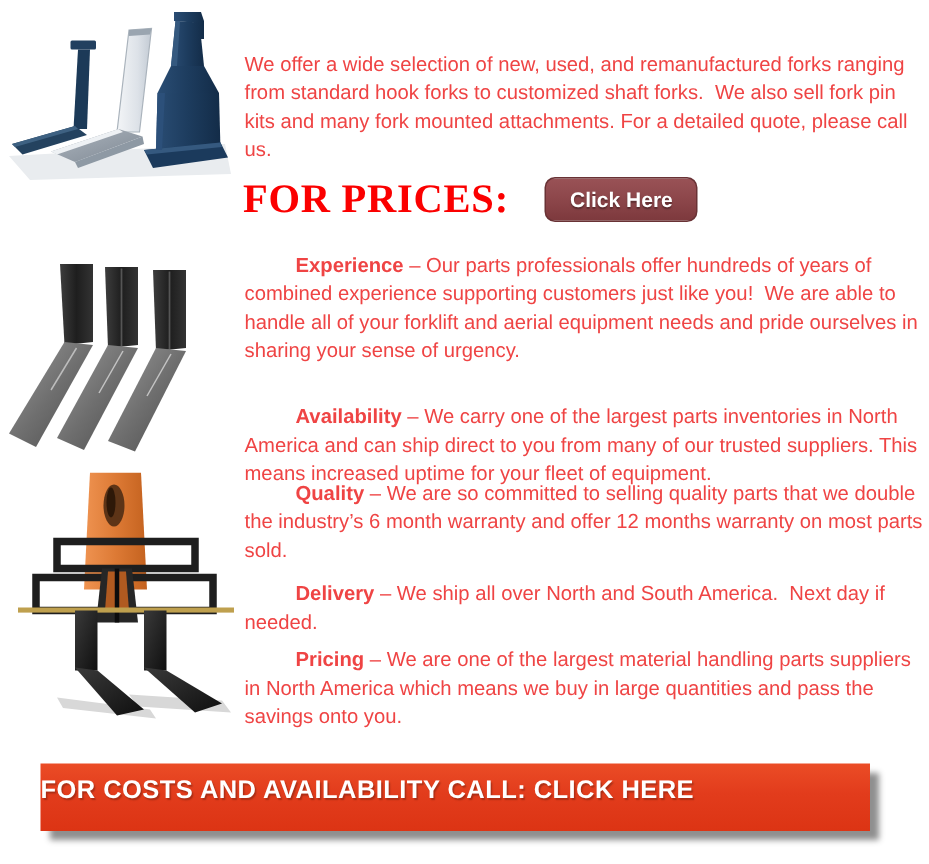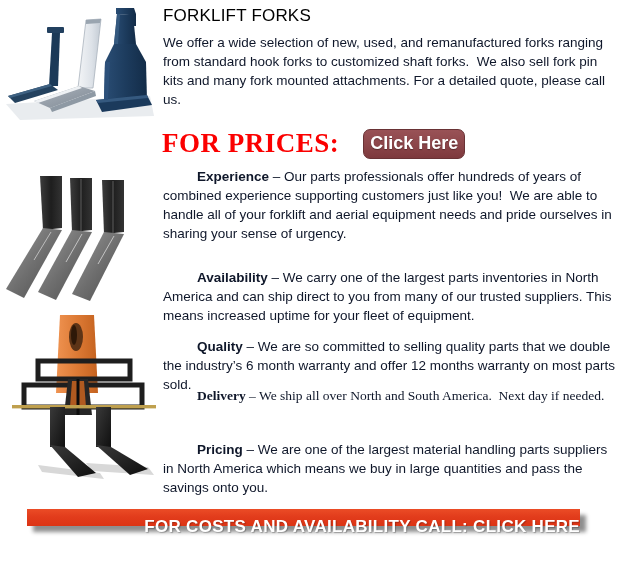--- a/index.html
+++ b/index.html
@@ -29,72 +29,71 @@
     color: #000;
   }
 
   .body-text {
     position: absolute;
     left: 163px;
     width: 453px;
     font-size: 13.5px;
     line-height: 19px;
     white-space: pre-wrap;
-    color: #0f172a;
+    color: #ef4444;
   }
   #intro { top: 33px; }
 
   .section-heading { font-weight: 700; margin-left: 34px; }
 
   #sec-experience   { top: 167px; }
   #sec-availability { top: 268px; }
-  #sec-quality      { top: 337px; }
-  #sec-delivery     { top: 386px; font-family: Liberation Serif, serif; }
-  #sec-pricing      { top: 440px; }
+  #sec-quality      { top: 319px; }
+  #sec-delivery     { top: 386px; }
+  #sec-pricing      { top: 430px; }
 
   .prices-row {
     position: absolute;
     left: 162px; top: 117px;
     display: flex;
     align-items: center;
-    margin-top: 11px;
   }
   .prices-label {
     font-family: "Liberation Serif", serif;
     font-weight: 700;
     font-size: 27px;
     color: #fb0000;
     letter-spacing: 0.5px;
   }
   .click-here-btn {
     margin-left: 24px;
     width: 102px;
     height: 30px;
     border: 1px solid #693235;
     border-radius: 7px;
     background: linear-gradient(180deg, #995256 0%, #8b4549 55%, #7d393d 100%);
     color: #ffffff;
     font-family: "Liberation Sans", sans-serif;
     font-weight: 700;
-    font-size: 18px;
+    font-size: 14px;
     cursor: pointer;
     text-shadow: 0 1px 1px rgba(0,0,0,0.35);
   }
 
   .footer-banner {
     position: absolute;
     left: 27px; top: 509px;
-    width: 553px; height: 17px;
+    width: 553px; height: 45px;
     background: linear-gradient(180deg, #eb4c26 0%, #e23c1c 45%, #dc3414 100%);
     box-shadow: 6px 6px 4px 0 #8f8f8f;
     color: #ffffff;
     font-weight: 700;
     font-size: 17px;
     line-height: 35px;
-    text-align: right;
+    text-align: left;
     letter-spacing: 0.3px;
     cursor: pointer;
     text-shadow: 1px 1px 1px rgba(0,0,0,0.25);
   }
 </style>
 </head>
 <body>
 
 <div class="page">
 
@@ -198,21 +197,20 @@
 
     <rect x="4" y="90" width="144" height="3.4" fill="#bfa04e"></rect>
 
     <rect x="42" y="92" width="15" height="40" fill="url(#blackFork)"></rect>
     <rect x="88" y="92" width="15" height="40" fill="url(#blackFork)"></rect>
 
     <polygon points="42,130 57,132 88,158 70,162" fill="url(#blackFork)"></polygon>
     <polygon points="88,130 103,132 140,154 122,160" fill="url(#blackFork)"></polygon>
   </svg>
 
-  <h1 class="page-title">FORKLIFT FORKS</h1>
 
   <p id="intro" class="body-text">We offer a wide selection of new, used, and remanufactured forks ranging from standard hook forks to customized shaft forks.  We also sell fork pin kits and many fork mounted attachments. For a detailed quote, please call us.</p>
 
   <div class="prices-row">
     <span class="prices-label">FOR PRICES:</span>
     <button class="click-here-btn">Click Here</button>
   </div>
 
   <p id="sec-experience" class="body-text"><span class="section-heading">Experience</span><span> – Our parts professionals offer hundreds of years of combined experience supporting customers just like you!  We are able to handle all of your forklift and aerial equipment needs and pride ourselves in sharing your sense of urgency.</span></p>
 

